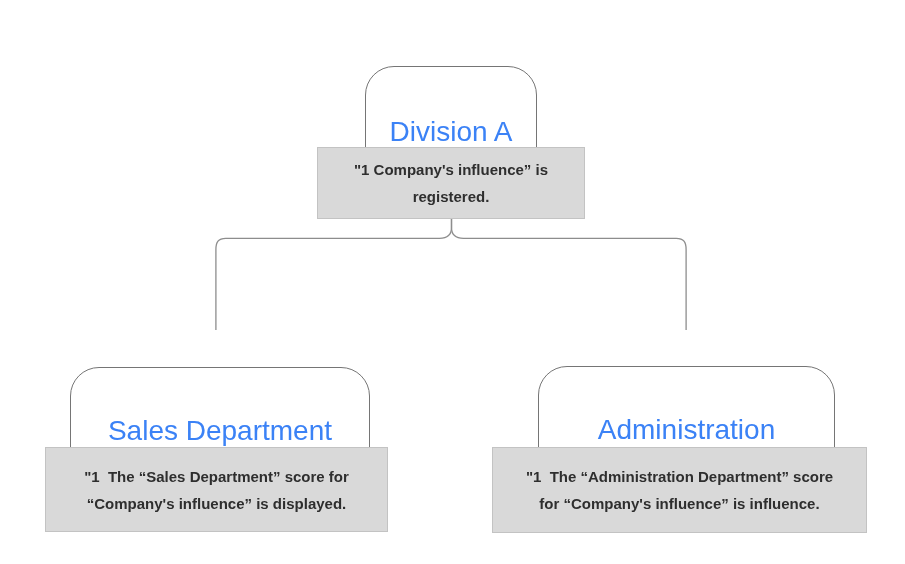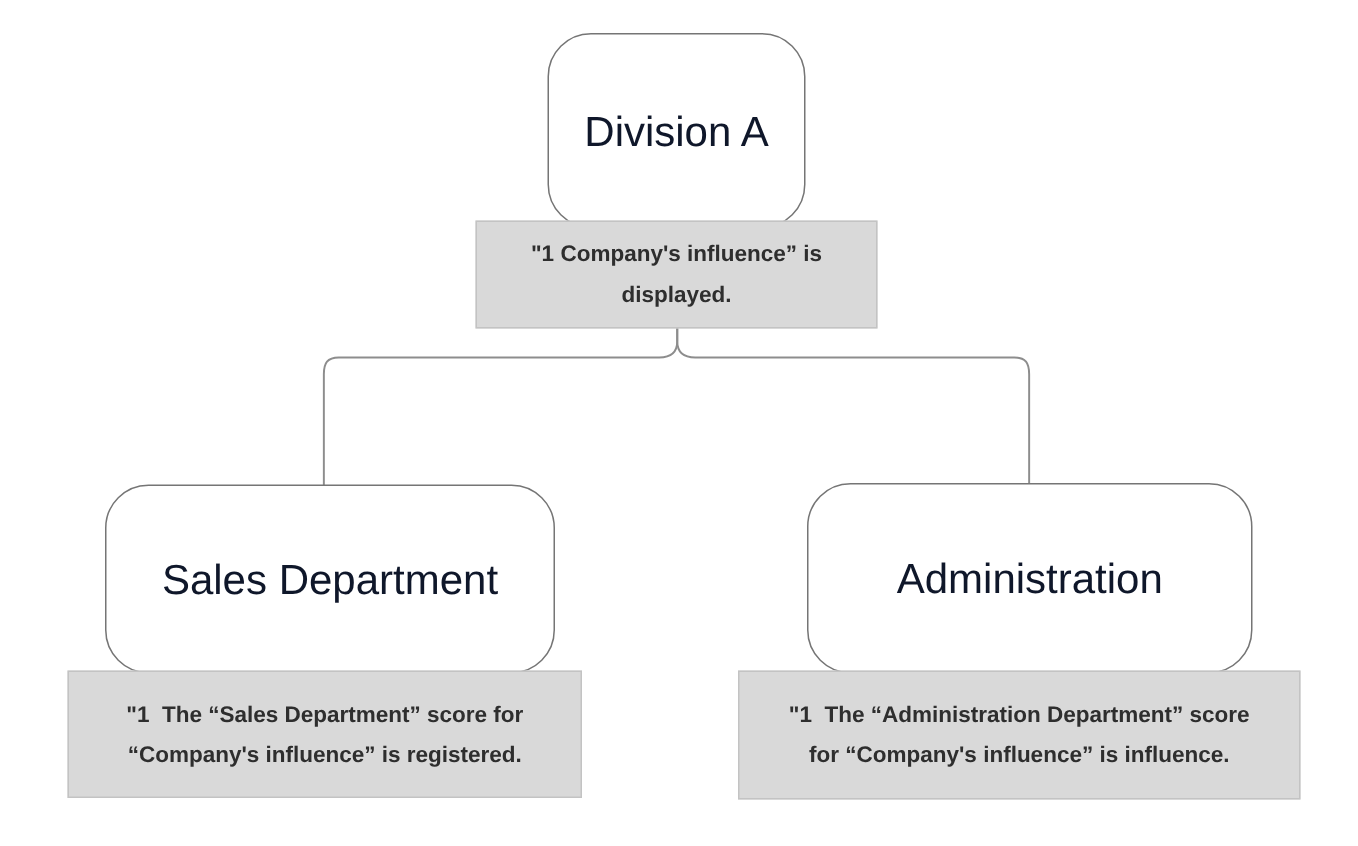--- a/index.html
+++ b/index.html
@@ -5,21 +5,21 @@
   html,body{margin:0;padding:0;background:#ffffff;}
   .canvas{
     position:relative;width:905px;height:564px;background:#ffffff;overflow:hidden;
     font-family:"Liberation Sans",sans-serif;
   }
   .connector-svg{position:absolute;left:0;top:0;z-index:0;}
   .conn{fill:none;stroke:#8d8d8d;stroke-width:1.3;}
   .node{
     position:absolute;background:#ffffff;border:1.4px solid #757575;border-radius:29px;
     display:flex;flex-direction:column;align-items:center;justify-content:center;
-    z-index:1;color:#0f172a;box-sizing:border-box;text-align:center;
+    z-index:1;color:#3b82f6;box-sizing:border-box;text-align:center;margin-top:44px;
   }
   .node-title{font-size:28px;line-height:43px;white-space:pre;}
   .note{
     position:absolute;background:#d9d9d9;border:1px solid #c3c3c3;
     display:flex;flex-direction:column;align-items:center;justify-content:center;
     z-index:2;color:#2e2e2e;font-weight:700;font-size:15px;box-sizing:border-box;text-align:center;
   }
   .note-line{white-space:pre;line-height:27px;}
   #node-root {left:365px;top:22px;width:172px;height:130px;}
   #note-root {left:317px;top:147px;width:268px;height:72px;}
@@ -37,30 +37,30 @@
     <path class="conn" d="M451.5 216 V227.5 C451.5 234.8 447.2 238.3 439.5 238.3 H225.8 C218.2 238.3 215.9 242 215.9 249.5 V330"></path>
     <path class="conn" d="M451.5 216 V227.5 C451.5 234.8 455.8 238.3 463.5 238.3 H676.2 C683.8 238.3 686.1 242 686.1 249.5 V330"></path>
   </svg>
 
   <div class="node" id="node-root">
     <span class="node-title">Division A</span>
   </div>
 
   <div class="note" id="note-root">
     <span class="note-line">"1 Company's influence” is</span>
-    <span class="note-line">displayed.</span>
+    <span class="note-line">registered.</span>
   </div>
 
   <div class="node" id="node-sales">
     <span class="node-title">Sales Department</span>
   </div>
 
   <div class="note" id="note-sales">
     <span class="note-line">"1  The “Sales Department” score for</span>
-    <span class="note-line">“Company's influence” is registered.</span>
+    <span class="note-line">“Company's influence” is displayed.</span>
   </div>
 
   <div class="node" id="node-admin">
     <span class="node-title">Administration</span>
   </div>
 
   <div class="note" id="note-admin">
     <span class="note-line">"1  The “Administration Department” score</span>
     <span class="note-line">for “Company's influence” is influence.</span>
   </div>

